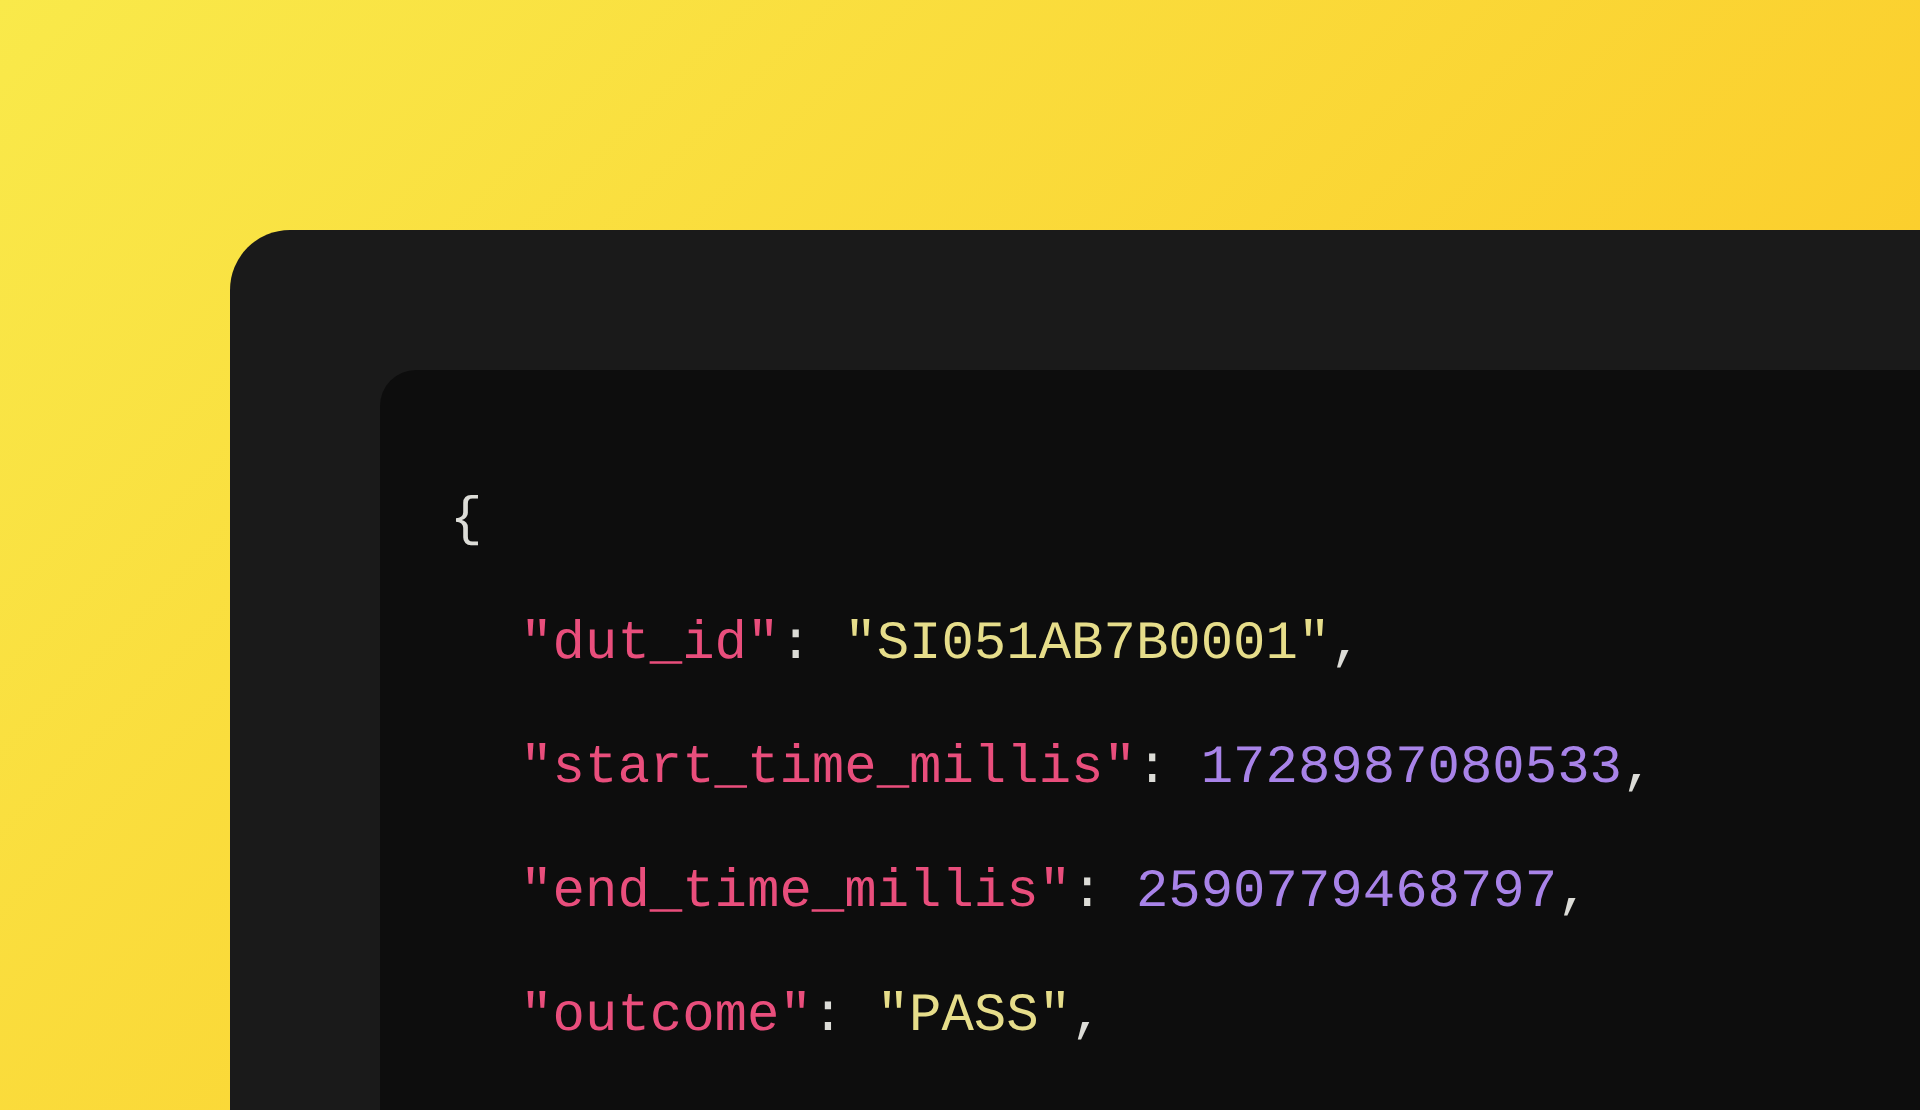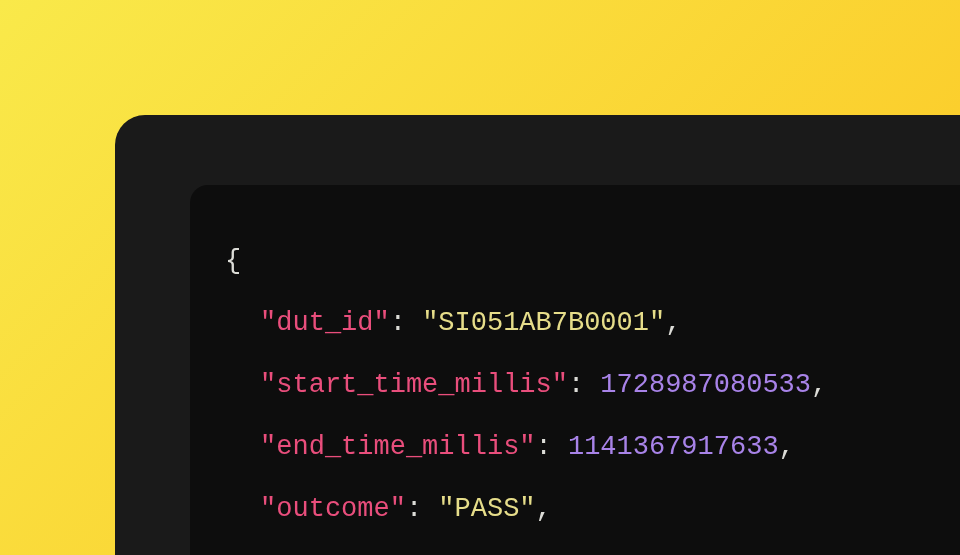--- a/index.html
+++ b/index.html
@@ -48,17 +48,17 @@
     .indent { display: inline-block; width: 1.3em; }
   </style>
 </head>
 <body>
 
 <div class="editor-window">
   <div class="code-panel">
     <pre><span class="brace">{</span>
 <span class="indent"></span><span class="key">"dut_id"</span><span class="colon">:</span> <span class="string">"SI051AB7B0001"</span><span class="comma">,</span>
 <span class="indent"></span><span class="key">"start_time_millis"</span><span class="colon">:</span> <span class="number">1728987080533</span><span class="comma">,</span>
-<span class="indent"></span><span class="key">"end_time_millis"</span><span class="colon">:</span> <span class="number">1141367917633</span><span class="comma">,</span>
+<span class="indent"></span><span class="key">"end_time_millis"</span><span class="colon">:</span> <span class="number">2590779468797</span><span class="comma">,</span>
 <span class="indent"></span><span class="key">"outcome"</span><span class="colon">:</span> <span class="string">"PASS"</span><span class="comma">,</span>
 <span class="indent"></span> </pre>
   </div>
 </div>
 
 </body></html>

